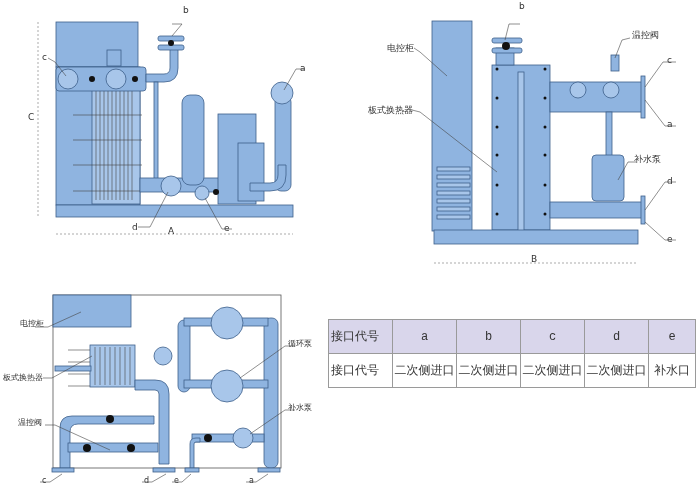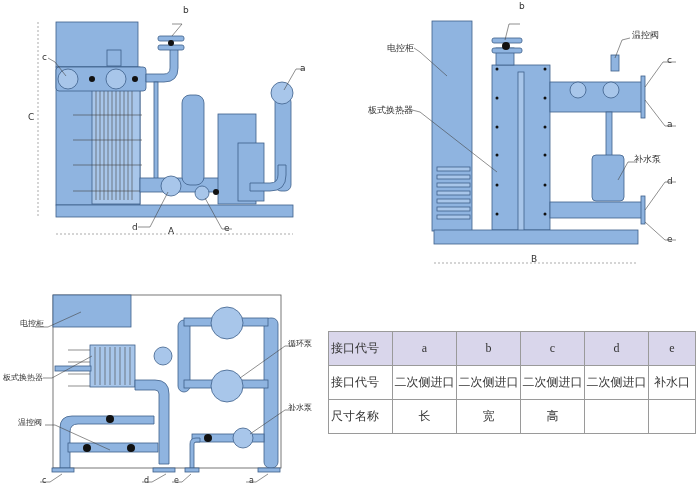--- a/index.html
+++ b/index.html
@@ -5,21 +5,21 @@
   html,body{margin:0;padding:0;background:#fff;}
   body{width:700px;height:486px;position:relative;overflow:hidden;font-family:"DejaVu Sans",sans-serif;}
   svg{position:absolute;left:0;top:0;}
   .lbl{font-family:"DejaVu Sans",sans-serif;font-size:9px;fill:#333;}
   .lblsm{font-family:"DejaVu Sans",sans-serif;font-size:8px;fill:#333;}
   .blue{fill:#8fb4e0;stroke:#3d5f8a;stroke-width:0.8;}
   .blue2{fill:#a8c6ea;stroke:#3d5f8a;stroke-width:0.8;}
   .ln{stroke:#444;stroke-width:0.6;fill:none;}
   .dash{stroke:#555;stroke-width:0.5;stroke-dasharray:2,2;fill:none;}
   .dot{fill:#111;}
-  table.spec{position:absolute;left:328px;top:331px;border-collapse:collapse;font-family:Liberation Serif, serif;font-size:12px;color:#333;}
+  table.spec{position:absolute;left:328px;top:319px;border-collapse:collapse;font-family:Liberation Mono, monospace;font-size:12px;color:#333;}
   table.spec td{border:1px solid #9a9a9a;height:33px;text-align:center;padding:0;white-space:nowrap;}
   table.spec tr.shade td{background:#d9d6eb;}
   table.spec td.hd{width:61px;text-align:left;padding-left:2px;}
   table.spec td.c{width:63px;}
   table.spec td.ce{width:46px;}
 </style>
 </head>
 <body>
 
 <svg width="700" height="486" viewBox="0 0 700 486">
@@ -219,22 +219,14 @@
     <td class="ce">e</td>
   </tr>
   <tr>
     <td class="hd">接口代号</td>
     <td class="c">二次侧进口</td>
     <td class="c">二次侧进口</td>
     <td class="c">二次侧进口</td>
     <td class="c">二次侧进口</td>
     <td class="ce">补水口</td>
   </tr>
-  <tr>
-    <td class="hd">尺寸名称</td>
-    <td class="c">长</td>
-    <td class="c">宽</td>
-    <td class="c">高</td>
-    <td class="c"></td>
-    <td class="ce"></td>
-  </tr>
 </tbody>
   </table>
 
 </body></html>

